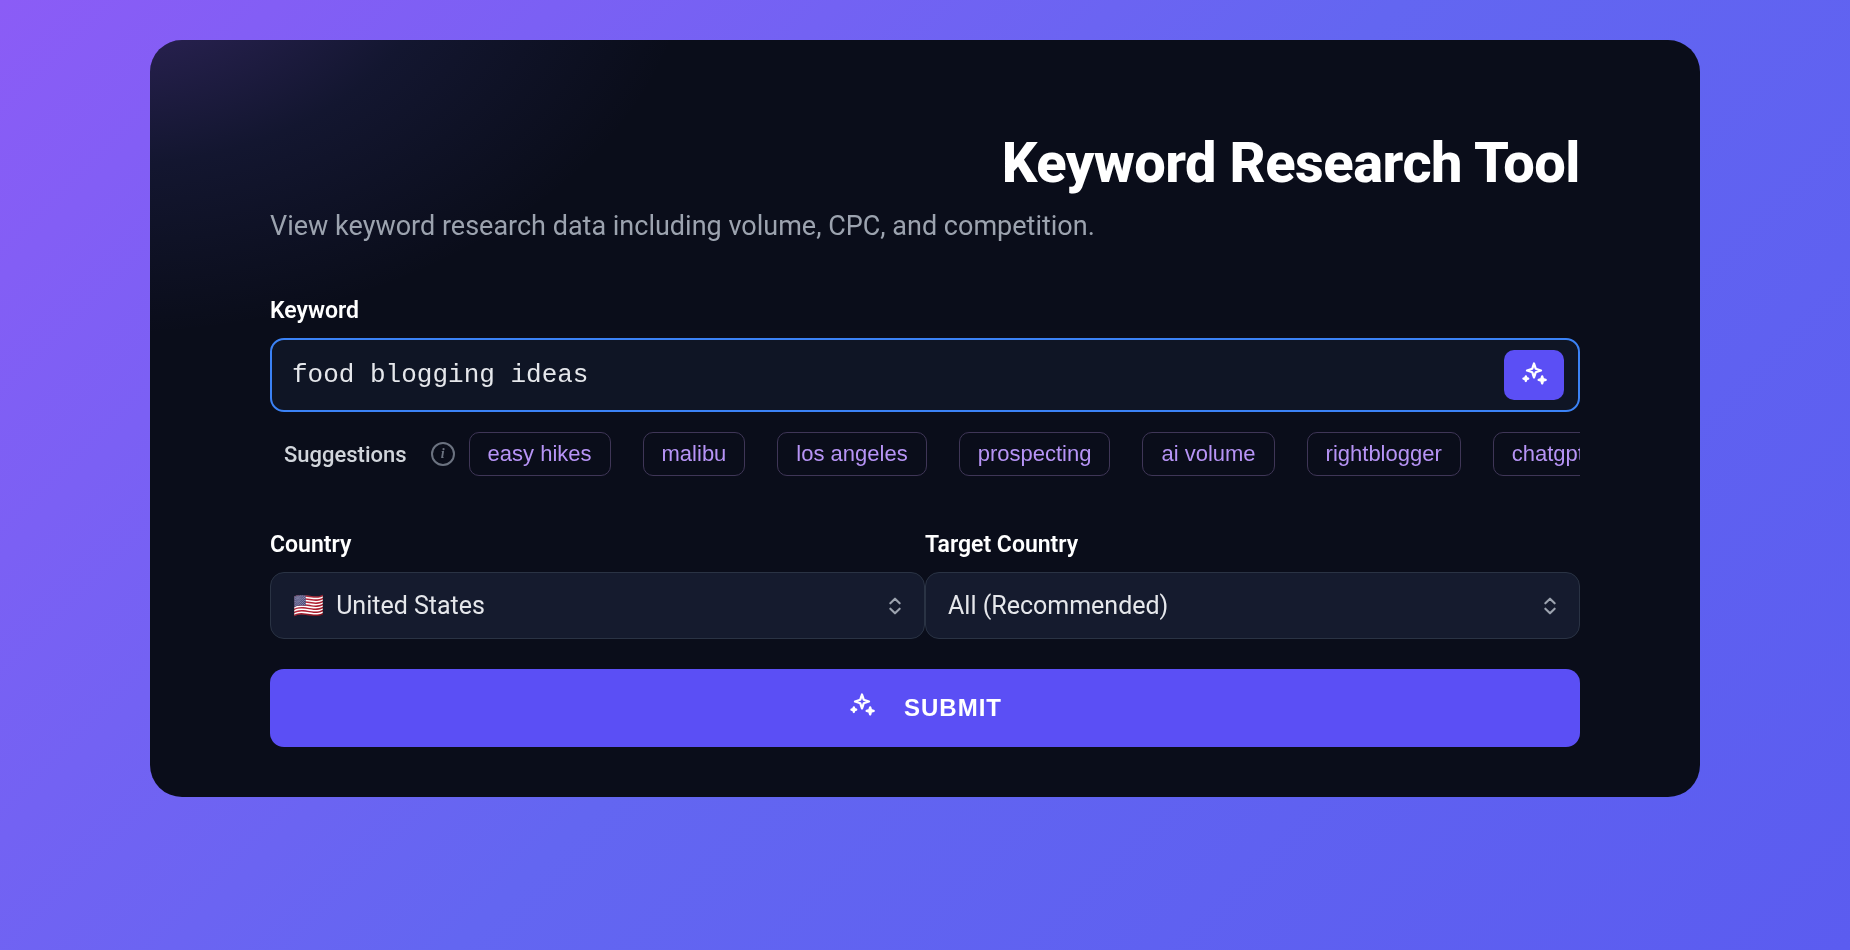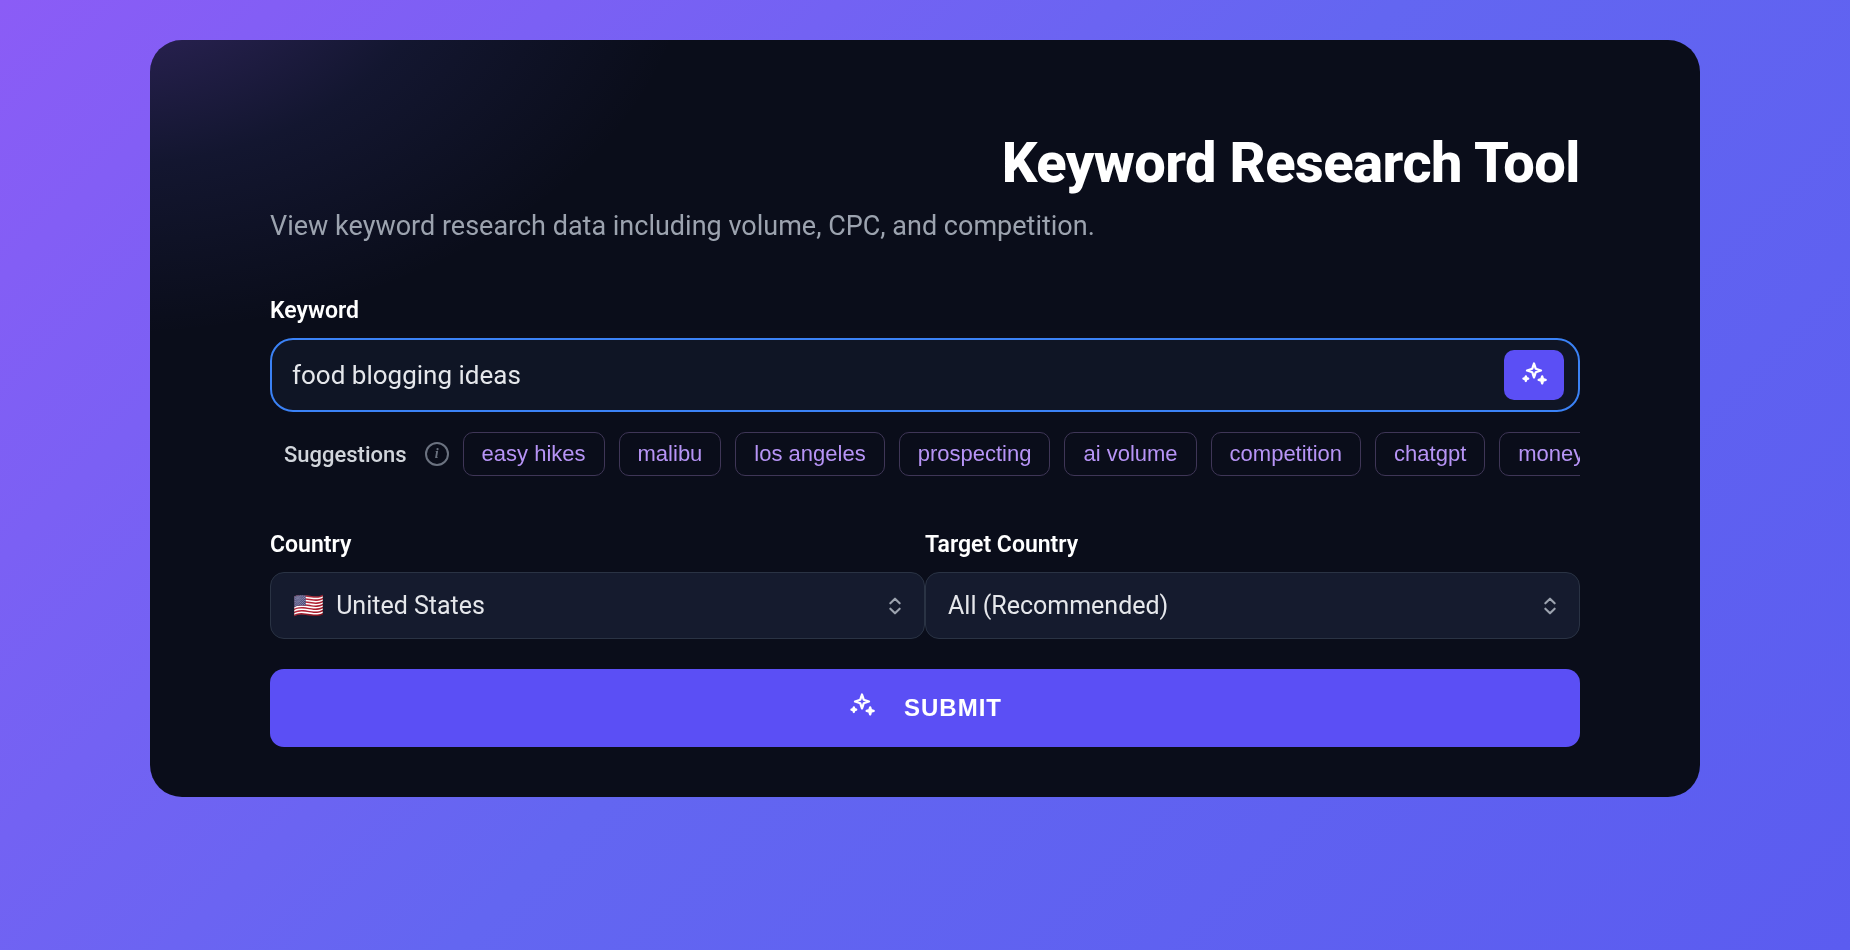--- a/index.html
+++ b/index.html
@@ -53,22 +53,23 @@
     font-weight: 600;
     margin-bottom: 14px;
     display: block;
   }
   .input-wrap {
     position: relative;
     display: flex;
     align-items: center;
     background: #0f1525;
     border: 2px solid #3b82f6;
-    border-radius: 23px;
+    border-radius: 14px;
     padding: 6px 14px 6px 20px;
+    font-family: Liberation Mono, monospace;
   }
   .keyword-input {
     flex: 1;
     background: transparent;
     border: none;
     outline: none;
     color: #e5e7eb;
     font-size: 26px;
     padding: 14px 0;
     font-family: inherit;
@@ -91,41 +92,41 @@
     gap: 14px;
     margin-top: 20px;
     overflow: hidden;
   }
   .suggestions-label {
     color: #d1d5db;
     font-size: 22px;
     font-weight: 500;
     display: flex;
     align-items: center;
-    gap: 18px;
+    gap: 24px;
     flex-shrink: 0;
     padding-left: 14px;
   }
   .info-icon {
     width: 24px;
     height: 24px;
     border: 2px solid #6b7280;
     border-radius: 50%;
     display: inline-flex;
     align-items: center;
     justify-content: center;
     color: #6b7280;
     font-size: 14px;
     font-weight: 600;
     font-style: italic;
     font-family: Georgia, serif;
   }
   .chips {
     display: flex;
-    gap: 14px;
+    gap: 32px;
     flex: 1;
     overflow: hidden;
   }
   .chip {
     background: transparent;
     border: 1.5px solid #3f3657;
     color: #b794f6;
     font-size: 22px;
     font-weight: 500;
     padding: 8px 18px;
@@ -213,21 +214,21 @@
         <div class="suggestions-label">
           <span>Suggestions</span>
           <span class="info-icon">i</span>
         </div>
         <div class="chips">
           <button class="chip">easy hikes</button>
           <button class="chip">malibu</button>
           <button class="chip">los angeles</button>
           <button class="chip">prospecting</button>
           <button class="chip">ai volume</button>
-          <button class="chip">competition</button>
+          <button class="chip">rightblogger</button>
           <button class="chip">chatgpt</button>
           <button class="chip">money blogging</button>
         </div>
       </div>
 
       <div class="row-two">
         <div class="col">
           <label class="label">Country</label>
           <div class="select-wrap">
             <div class="select-value">

